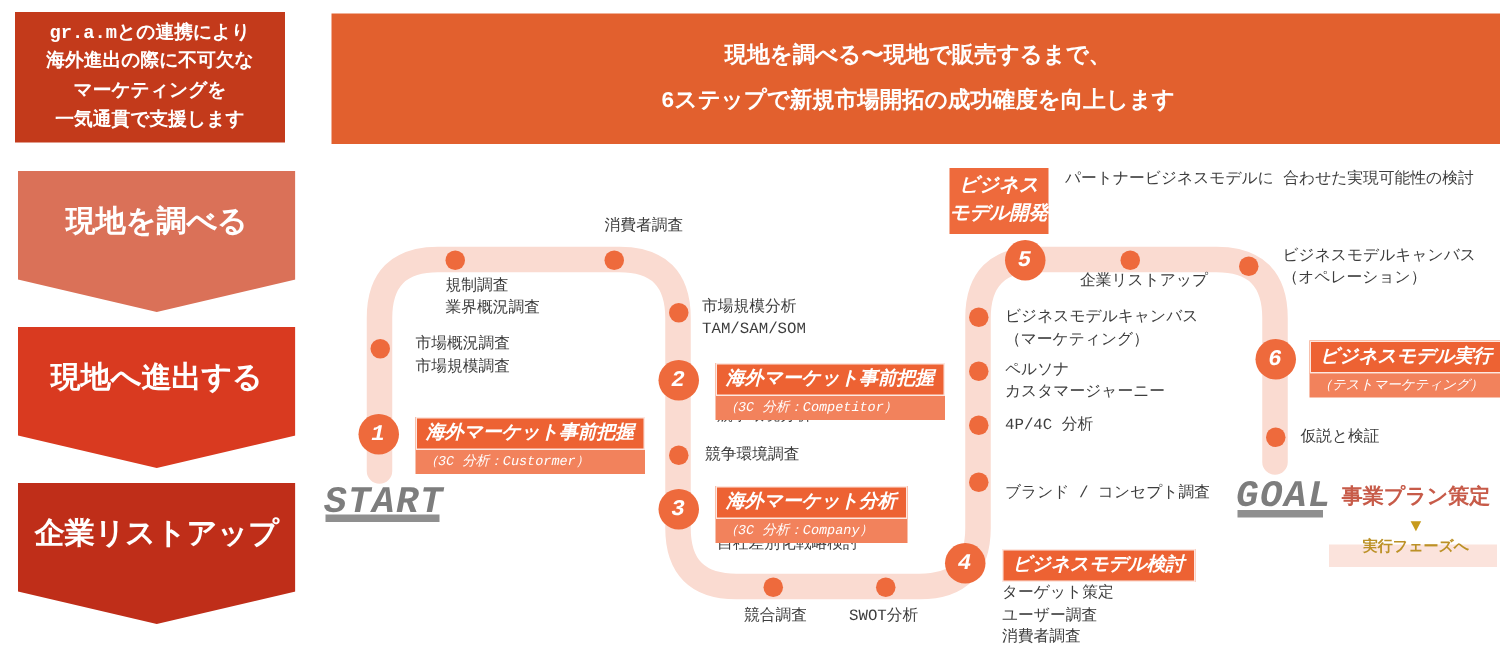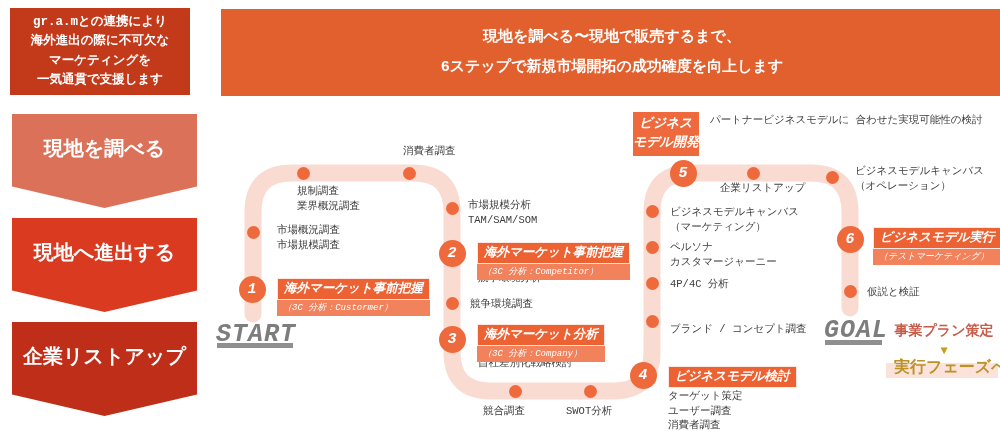--- a/index.html
+++ b/index.html
@@ -35,21 +35,21 @@
           font-size:13px;font-weight:bold;font-style:italic;line-height:1.45;padding:3px 0;z-index:3;}
   .endpoint{position:absolute;color:#7d7d7d;font-size:25px;font-weight:bold;font-style:italic;
             letter-spacing:1px;z-index:3;}
   .endline{position:absolute;height:5px;background:#8f8f8f;z-index:3;}
   .outro1{position:absolute;left:894px;top:322px;width:100px;text-align:center;color:#c75b49;
           font-size:14px;font-weight:bold;white-space:nowrap;z-index:3;}
   .outro-arrow{position:absolute;left:894px;top:344px;width:100px;text-align:center;color:#c79b1c;
                font-size:12px;z-index:3;}
   .outro-strip{position:absolute;left:886px;top:363px;width:112px;height:15px;background:#fbe3dc;z-index:2;}
   .outro2{position:absolute;left:894px;top:357px;width:100px;text-align:center;color:#bc9126;
-          font-size:16px;font-weight:bold;white-space:nowrap;z-index:3;}
+          font-size:10px;font-weight:bold;white-space:nowrap;z-index:3;}
 </style>
 </head>
 <body>
 
 <div class="stage">
 
   <div class="intro">
     <span>gr.a.mとの連携により</span>
     <span>海外進出の際に不可欠な</span>
     <span>マーケティングを</span>
@@ -121,21 +121,21 @@
       </div>
       <div class="note" style="left: 478px; top: 271px;">
         <div>競争環境分析</div>
       </div>
       <div class="note" style="left: 470px; top: 297px;">
         <div>競争環境調査</div>
       </div>
       <div class="note" style="left: 478px; top: 356px;">
         <div>自社差別化戦略検討</div>
       </div>
-      <div class="note" style="left: 483px; top: 404px;">
+      <div class="note" style="left: 496px; top: 404px;">
         <div>競合調査</div>
       </div>
       <div class="note" style="left: 566px; top: 404px;">
         <div>SWOT分析</div>
       </div>
       <div class="note" style="left: 670px; top: 205px;">
         <div>ビジネスモデルキャンバス</div>
         <div>（マーケティング）</div>
       </div>
       <div class="note" style="left: 670px; top: 240px;">

